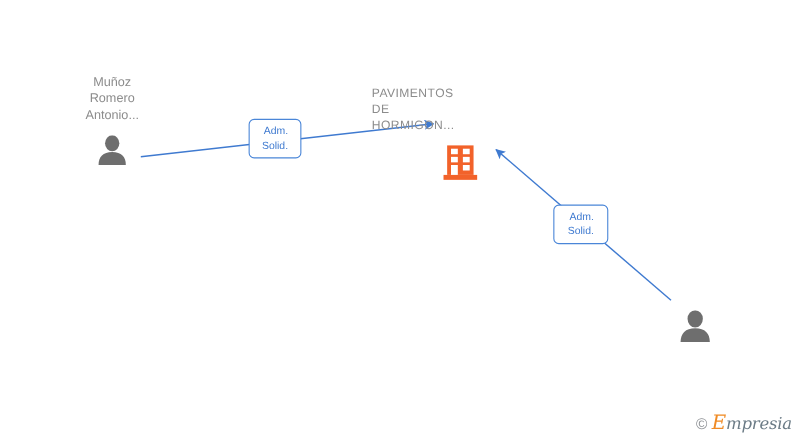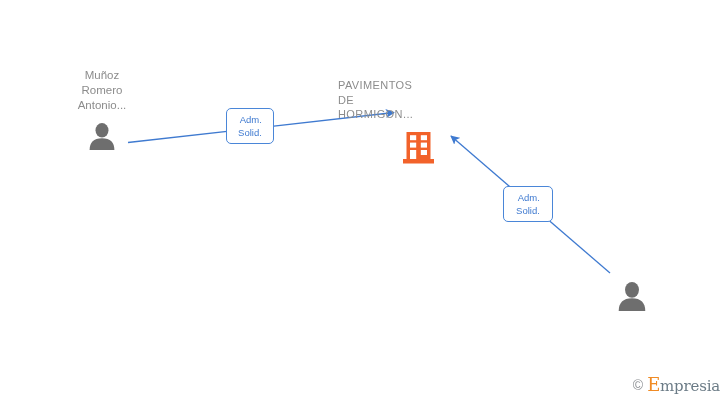--- a/index.html
+++ b/index.html
@@ -106,20 +106,21 @@
     align-items: center;
     gap: 4px;
   }
   .wm-copy {
     font-size: 14px;
     color: #8f9296;
     line-height: 1;
   }
   .wm-word {
     font-family: "DejaVu Serif", serif;
+    font-style: italic;
     font-size: 15px;
     line-height: 1;
     color: #6b7b86;
     letter-spacing: -0.2px;
   }
   .wm-word .wm-initial {
     color: #f08b25;
     font-size: 18px;
   }
 </style>

